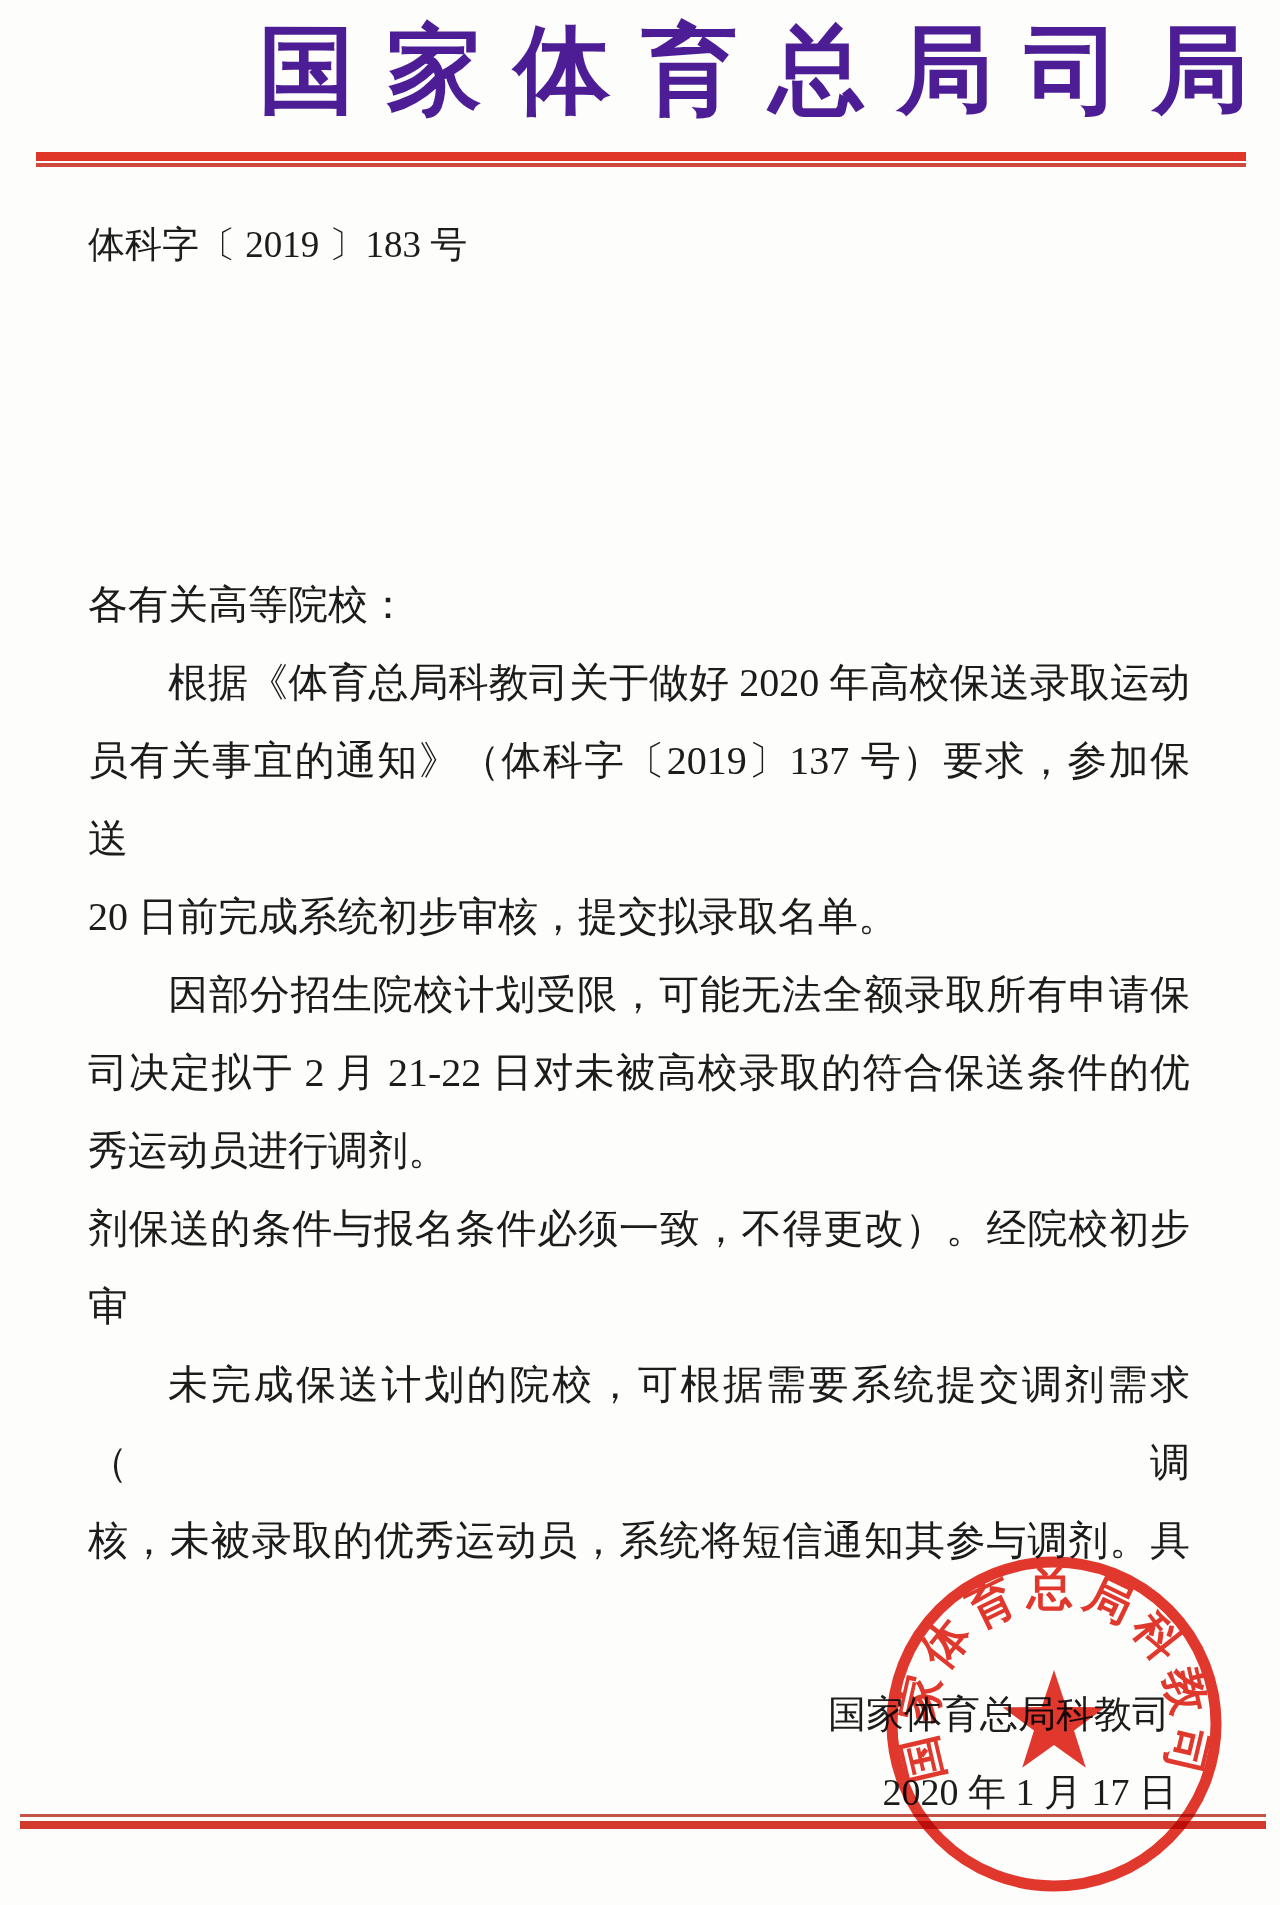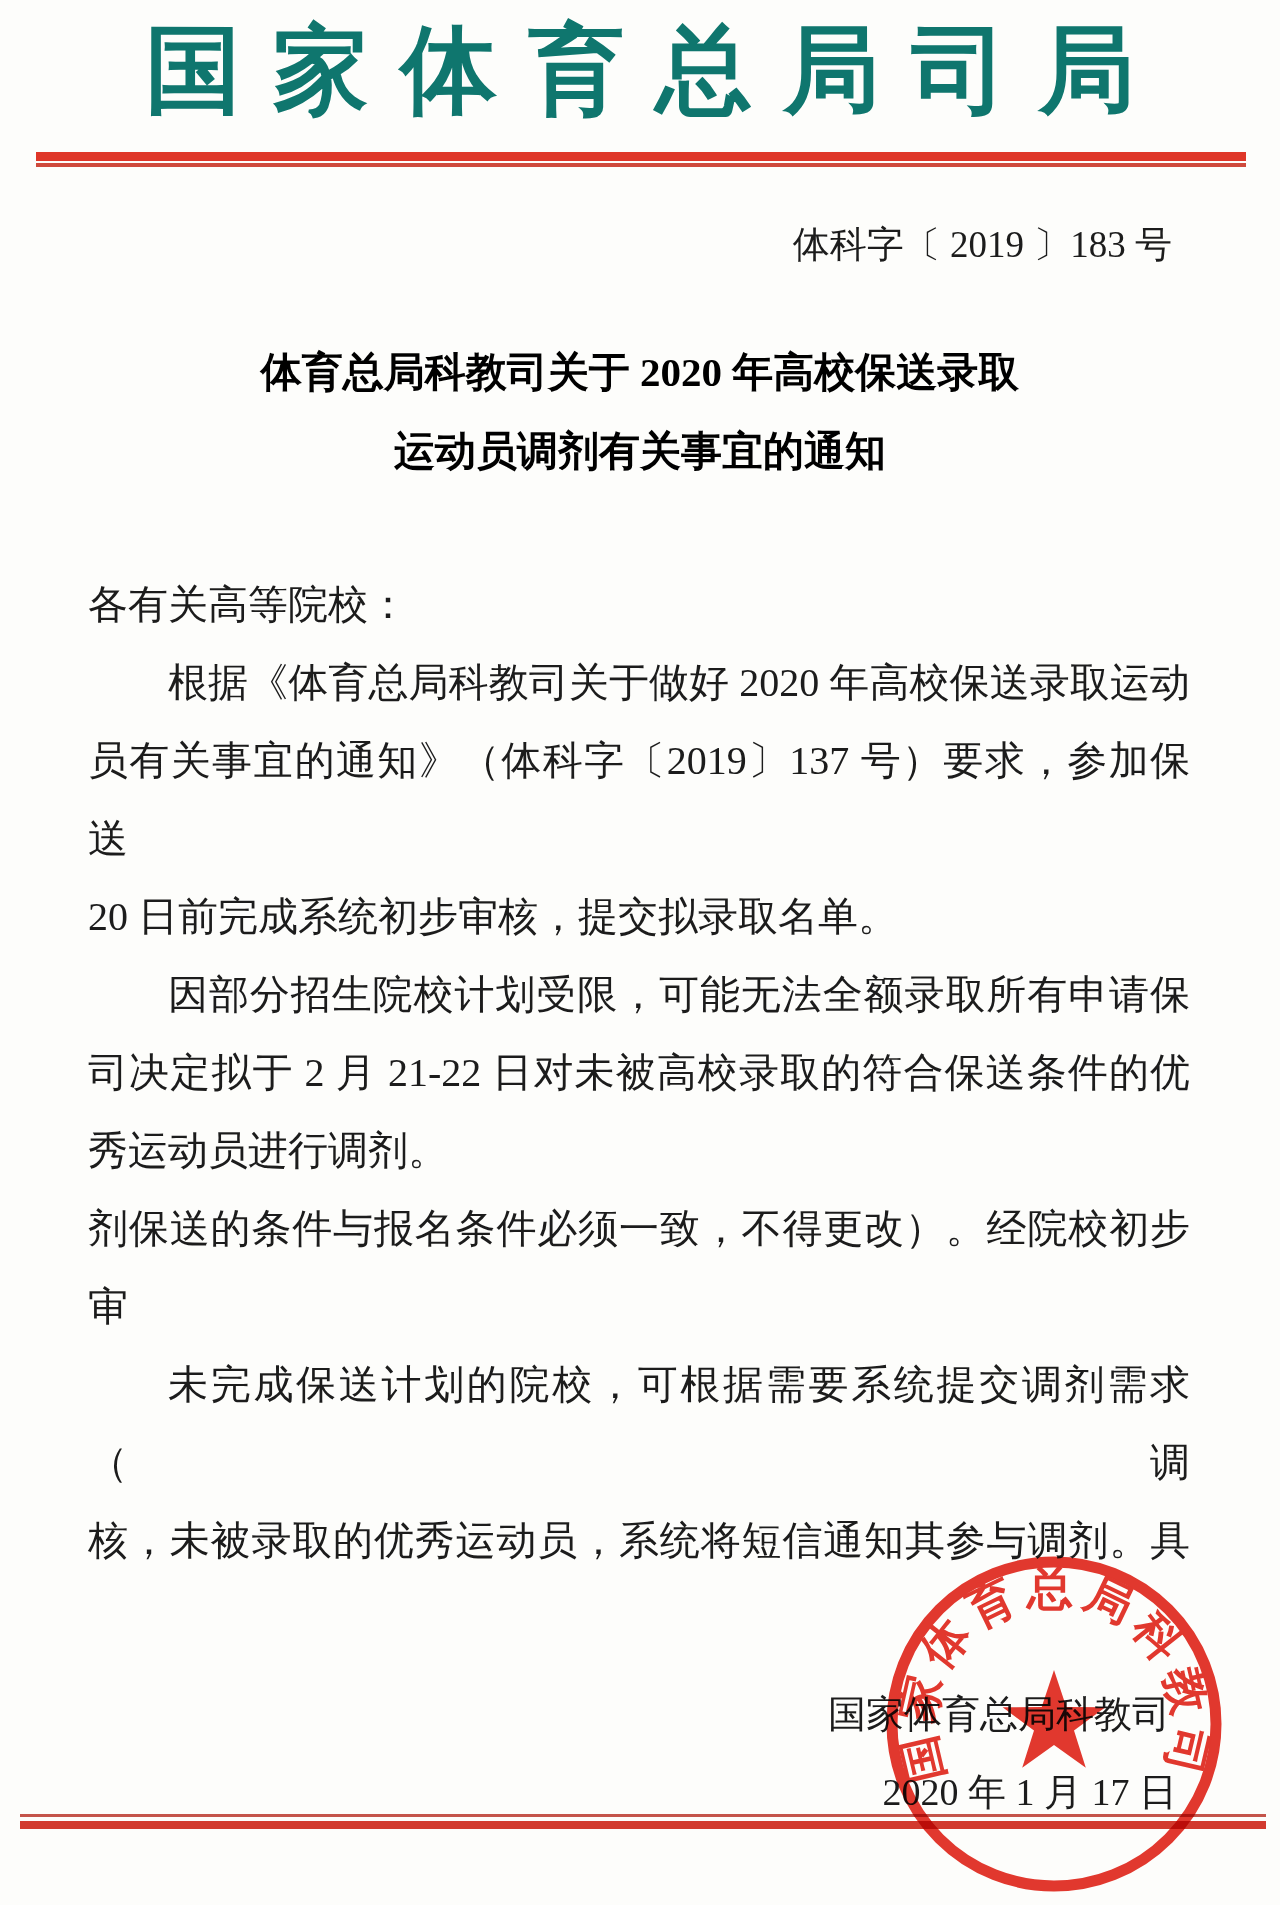--- a/index.html
+++ b/index.html
@@ -9,36 +9,35 @@
     width:1280px;height:1905px;
     margin:0 auto;
     background:#fdfdfb;
     overflow:hidden;
     font-family:"Liberation Serif","DejaVu Serif",serif;
     color:#1c1c1c;
   }
   
   .letterhead{
     position:absolute;top:12px;left:0;right:0;
-    text-align:center;
+    text-align:right;
     font-size:96px;line-height:118px;
     font-weight:bold;
-    color:#0f766e;
+    color:#4c1d95;
     letter-spacing:0.33em;
     text-indent:0.33em;
     white-space:nowrap;
   }
   .header-rule{position:absolute;top:152px;left:36px;right:34px;}
   .header-rule .thick{height:9px;background:#df3628;}
   .header-rule .gap{height:2px;}
   .header-rule .thin{height:4px;background:#cf4a3c;}
   
   .doc-number{
     position:absolute;top:222px;left:88px;right:108px;
-    text-align:right;
     font-size:37px;line-height:46px;
     white-space:nowrap;
   }
   
   .doc-title{
     position:absolute;top:333px;left:0;right:0;
     text-align:center;
     font-size:41px;line-height:79px;
     font-weight:bold;
     color:#000;
@@ -85,24 +84,20 @@
   <div class="letterhead">国家体育总局司局</div>
 
   <div class="header-rule">
     <div class="thick"></div>
     <div class="gap"></div>
     <div class="thin"></div>
   </div>
 
   <div class="doc-number">体科字〔 2019 〕183 号</div>
 
-  <div class="doc-title">
-    <div>体育总局科教司关于 2020 年高校保送录取</div>
-    <div>运动员调剂有关事宜的通知</div>
-  </div>
 
   <div class="body-text">
     <div class="line salutation">各有关高等院校：</div>
     <div class="line indent">根据《体育总局科教司关于做好 2020 年高校保送录取运动</div>
     <div class="line">员有关事宜的通知》（体科字〔2019〕137 号）要求，参加保送</div>
     <div class="line end">20 日前完成系统初步审核，提交拟录取名单。</div>
     <div class="line indent">因部分招生院校计划受限，可能无法全额录取所有申请保</div>
     <div class="line">司决定拟于 2 月 21-22 日对未被高校录取的符合保送条件的优</div>
     <div class="line end">秀运动员进行调剂。</div>
     <div class="line">剂保送的条件与报名条件必须一致，不得更改）。经院校初步审</div>

